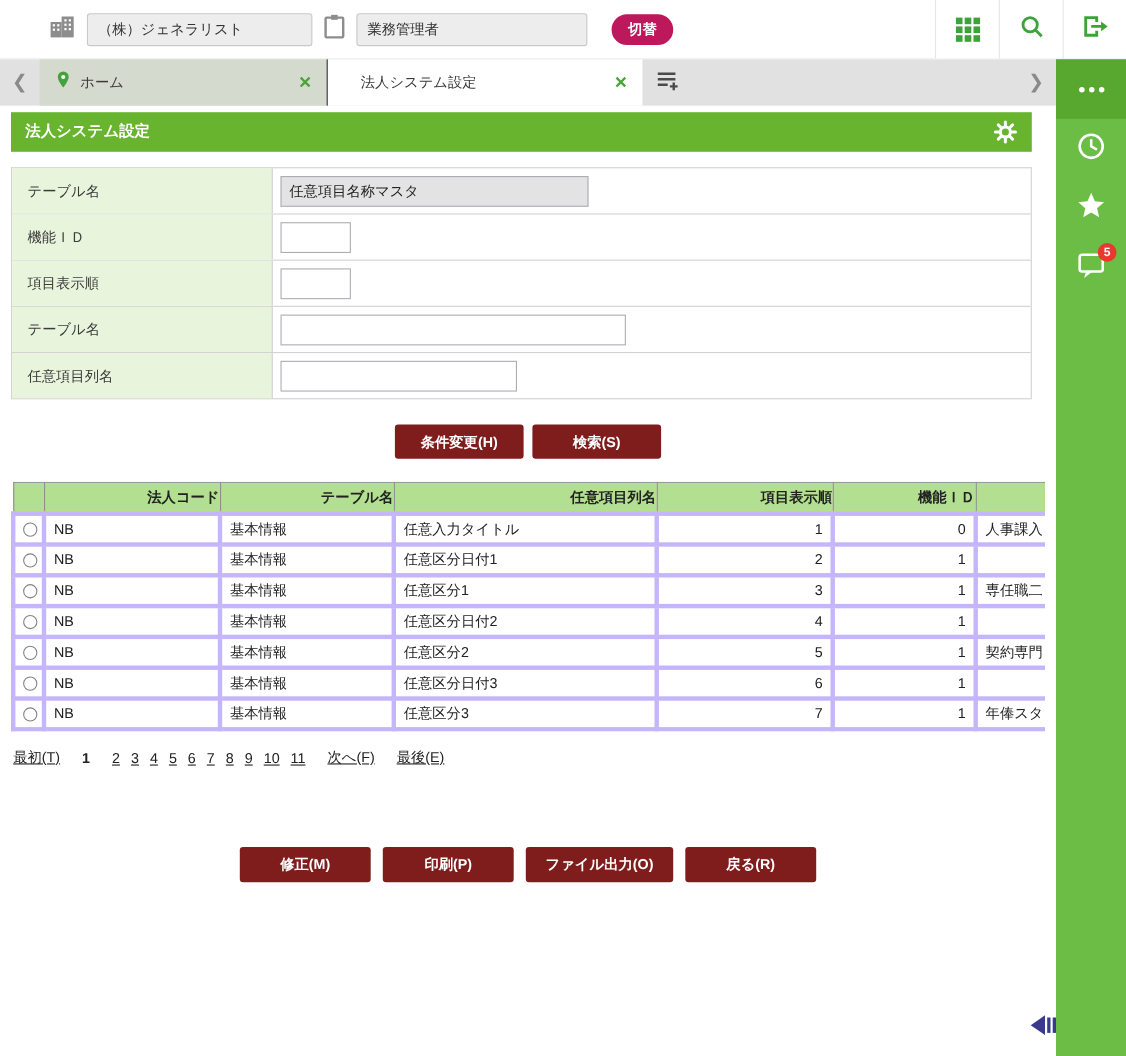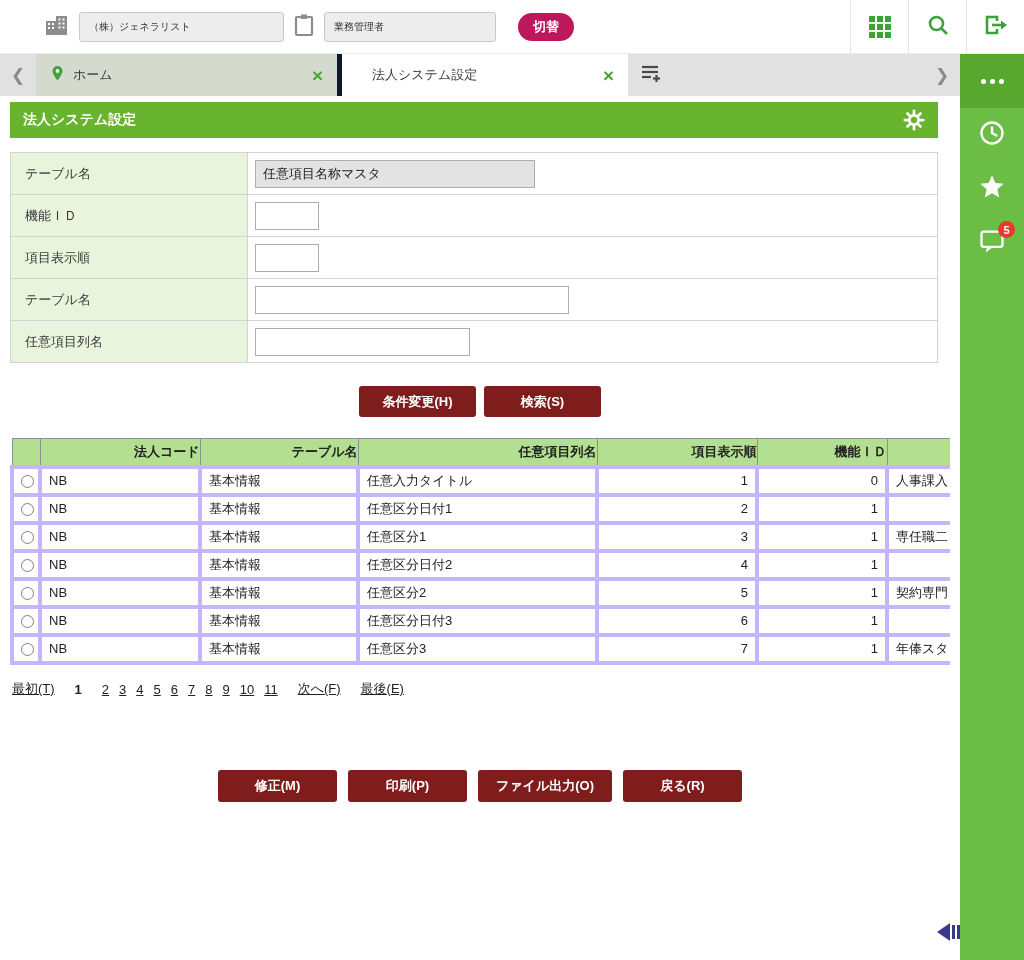--- a/index.html
+++ b/index.html
@@ -7,38 +7,38 @@
   body {
     font-family:"Liberation Sans","DejaVu Sans",sans-serif;
     background:#fff; overflow:hidden; position:relative; color:#333;
   }
 
   
   .topbar { position:absolute; top:0; left:0; width:1024px; height:54px;
     background:#fff; border-bottom:1px solid #ececec; display:flex; align-items:center; }
   .tb-left { display:flex; align-items:center; gap:9px; padding-left:44px; }
   .tb-input { height:30px; background:#ededed; border:1px solid #c9c9c9; border-radius:3px;
-    padding:0 9px; font-size:10px; color:#333; }
+    padding:0 9px; font-size:13px; color:#333; }
   .tb-input.w1 { width:205px; }
-  .tb-input.w2 { width:172px; }
+  .tb-input.w2 { width:210px; }
   .switch-btn { height:28px; padding:0 15px; background:#be185d; color:#fff; border:none;
     border-radius:14px; font-size:13px; font-weight:bold; margin-left:13px; cursor:pointer; }
   .tb-right { margin-left:auto; display:flex; align-items:stretch; height:100%; }
   .tb-iconbtn { width:58px; display:flex; align-items:center; justify-content:center;
     border-left:1px solid #e5e5e5; cursor:pointer; background:#fff; }
   .grid-icon { display:grid; grid-template-columns:repeat(3,6px); grid-gap:2px; }
   .grid-icon span { width:6px; height:6px; background:#3ea23a; display:block; }
 
   
   .tabbar { position:absolute; top:54px; left:0; width:960px; height:42px;
     background:#e1e1e1; display:flex; align-items:stretch; }
   .tab-scroll { width:36px; display:flex; align-items:center; justify-content:center;
     color:#8a8a8a; font-size:17px; cursor:pointer; }
   .tab { display:flex; align-items:center; padding:0 14px; cursor:pointer; }
-  .tab-home { width:306px; background:#d4dacd; border-right:5px solid #0f172a; }
+  .tab-home { width:262px; background:#d4dacd; border-right:1px solid #0f172a; }
   .tab-active { width:286px; background:#fff; padding-left:30px; }
   .tab-label { font-size:13px; color:#3a3a3a; flex:1; margin-left:8px; overflow:hidden; white-space:nowrap; }
   .tab-active .tab-label { margin-left:0; }
   .tab-close { color:#4aa436; font-size:19px; font-weight:bold; line-height:1; cursor:pointer; }
   .addtab { width:46px; display:flex; align-items:center; justify-content:center; cursor:pointer; }
   .tab-spacer { flex:1; }
 
   
   .sidebar { position:absolute; top:54px; right:0; width:64px; height:906px; background:#6cbd45; }
   .sb-item { width:64px; height:54px; display:flex; align-items:center; justify-content:center;

